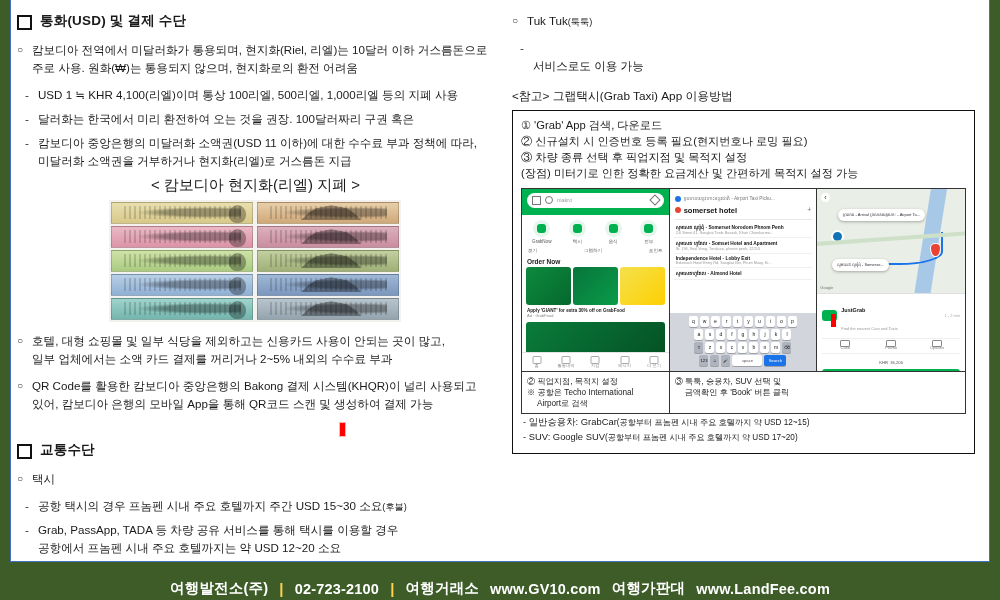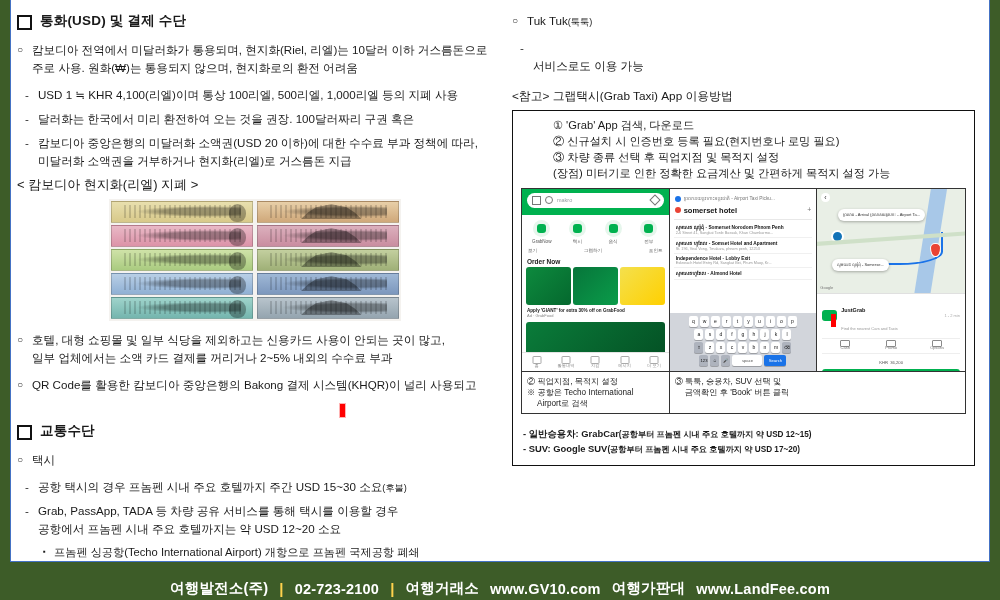--- a/index.html
+++ b/index.html
@@ -101,21 +101,22 @@
     flex: 0 0 auto;
     width: 11px;
     font-size: 8px;
     line-height: 1.9;
   }
   .txt { flex: 1 1 auto; }
   .sm { font-size: 9.2px; }
 
   
   .fig-cap {
-    font-size: 13px;
+    text-align: center;
+    font-size: 15px;
     color: #1a1a1a;
     margin: 6px 0 5px 0;
   }
   .notes-wrap {
     display: flex;
     justify-content: center;
     margin: 0 0 10px 0;
   }
   .notes {
     display: flex;
@@ -189,21 +190,20 @@
   .grab-box {
     border: 1.4px solid #111;
     padding: 7px 8px 9px 8px;
     box-sizing: border-box;
   }
   .steps {
     font-size: 11.2px;
     color: #1a1a1a;
     line-height: 1.42;
     margin-bottom: 6px;
-    margin-left: 32px;
   }
   .steps div { white-space: nowrap; }
 
   .shots {
     display: flex;
     border: 1.2px solid #333;
     box-sizing: border-box;
   }
   .shot {
     width: 33.33%;
@@ -280,21 +280,21 @@
   .s3-fare { text-align: center; font-size: 7.5px; font-weight: bold; color: #111; margin: 1px 0 3px; }
   .s3-fare span { font-size: 4.2px; font-weight: normal; color: #555; }
   .s3-book { background: #00b14f; color: #fff; text-align: center; font-size: 6.5px; font-weight: bold; border-radius: 3px; padding: 5px 0; }
   .s3-redmark { position: absolute; left: 14px; bottom: 44px; width: 5px; height: 13px; background: #ff0000; }
 
   .cap-row { display: flex; border: 1.2px solid #333; border-top: none; }
   .cap-cell { width: 33.33%; border-right: 1.2px solid #333; box-sizing: border-box; padding: 4px 5px; font-size: 8.2px; color: #1a1a1a; line-height: 1.35; }
   .cap-cell:last-child { border-right: none; }
   .cap-ind { padding-left: 10px; display: block; }
 
-  .fare-note { font-size: 9.4px; color: #1a1a1a; line-height: 1.6; margin-top: 12px; padding-left: 2px; font-weight: bold; }
+  .fare-note { font-size: 9.4px; color: #1a1a1a; line-height: 1.6; padding-left: 2px; }
   .fare-note .tiny { font-size: 8.2px; }
 
   
   .footer {
     position: absolute;
     left: 0; top: 562px;
     width: 1000px; height: 53px;
     background: #3d5c28;
     display: flex;
     align-items: center;
@@ -333,21 +333,21 @@
       <div class="lvl2">
         <span class="mk">-</span>
         <span class="txt">
           <span>달러화는 한국에서 미리 환전하여 오는 것을 권장. 100달러짜리 구권 혹은</span><br>
         </span>
       </div>
 
       <div class="lvl2">
         <span class="mk">-</span>
         <span class="txt">
-          <span>캄보디아 중앙은행의 미달러화 소액권(USD 20 이하)에 대한 수수료 부과 정책에 따라,</span><br>
+          <span>캄보디아 중앙은행의 미달러화 소액권(USD 11 이하)에 대한 수수료 부과 정책에 따라,</span><br>
           <span>미달러화 소액권을 거부하거나 현지화(리엘)로 거스름돈 지급</span>
         </span>
       </div>
 
       <div class="fig-cap">&lt; 캄보디아 현지화(리엘) 지폐 &gt;</div>
 
       <div class="notes-wrap">
         <div class="notes">
           <div class="note-col">
             <div class="note n1">
@@ -391,20 +391,21 @@
         <span class="txt">
           <span>호텔, 대형 쇼핑몰 및 일부 식당을 제외하고는 신용카드 사용이 안되는 곳이 많고,</span><br>
           <span>일부 업체에서는 소액 카드 결제를 꺼리거나 2~5% 내외의 수수료 부과</span>
         </span>
       </div>
 
       <div class="lvl1">
         <span class="mk">○</span>
         <span class="txt">
           <span>QR Code를 활용한 캄보디아 중앙은행의 Bakong 결제 시스템(KHQR)이 널리 사용되고</span><br>
+          <span>있어, 캄보디아 은행의 모바일 App을 통해 QR코드 스캔 및 생성하여 결제 가능</span>
         </span>
       </div>
 
       <div class="red-mark"></div>
 
       <div class="h-sq">
         <span class="sq"></span>
         <span>교통수단</span>
       </div>
 

